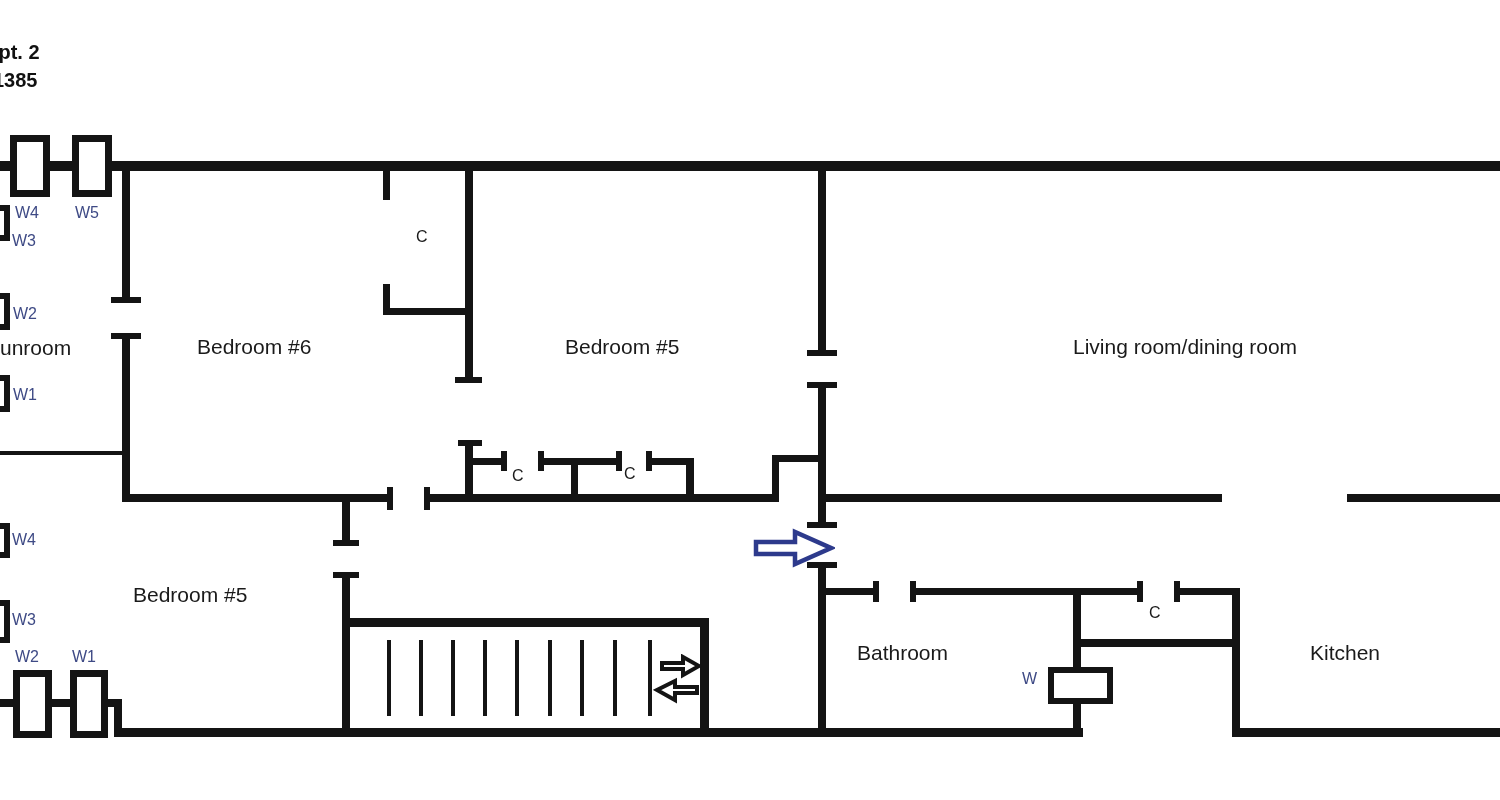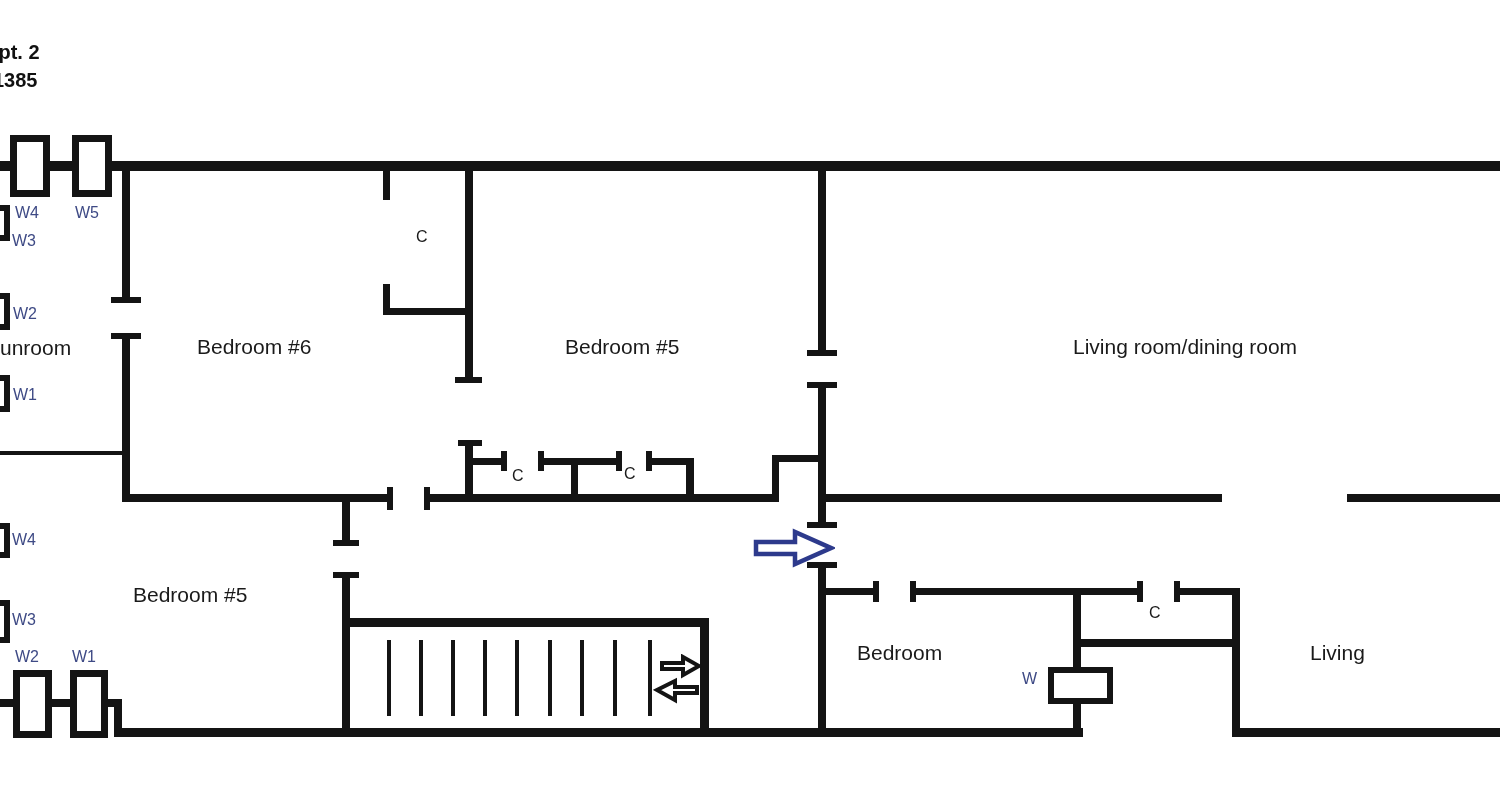--- a/index.html
+++ b/index.html
@@ -135,22 +135,22 @@
   <div class="lbl cl" style="left:416px;top:229px;">C</div>
   <div class="lbl cl" style="left:512px;top:468px;">C</div>
   <div class="lbl cl" style="left:624px;top:466px;">C</div>
   <div class="lbl cl" style="left:1149px;top:605px;">C</div>
 
   <div class="lbl rl" style="left:-14px;top:337px;">Sunroom</div>
   <div class="lbl rl" style="left:197px;top:336px;">Bedroom #6</div>
   <div class="lbl rl" style="left:565px;top:336px;">Bedroom #5</div>
   <div class="lbl rl" style="left:1073px;top:336px;">Living room/dining room</div>
   <div class="lbl rl" style="left:133px;top:584px;">Bedroom #5</div>
-  <div class="lbl rl" style="left:857px;top:642px;">Bedroom</div>
-  <div class="lbl rl" style="left:1310px;top:642px;">Living</div>
+  <div class="lbl rl" style="left:857px;top:642px;">Bathroom</div>
+  <div class="lbl rl" style="left:1310px;top:642px;">Kitchen</div>
 
   <svg style="left:753px;top:527px;" width="82" height="42" viewBox="0 0 82 42">
     <polygon points="3,15 42,15 42,5 78,21 42,37 42,27 3,27" fill="#ffffff" stroke="#2d3a8c" stroke-width="4.5" stroke-linejoin="miter"></polygon>
   </svg>
 
   <svg style="left:660px;top:654px;" width="42" height="25" viewBox="0 0 42 25">
     <polygon points="2,9 23,9 23,3 39,12 23,21 23,15 2,15" fill="#ffffff" stroke="#141414" stroke-width="4" stroke-linejoin="miter"></polygon>
   </svg>
   <svg style="left:653px;top:677px;" width="46" height="27" viewBox="0 0 46 27">
     <polygon points="44,10 22,10 22,4 4,13 22,23 22,16 44,16" fill="#ffffff" stroke="#141414" stroke-width="4" stroke-linejoin="miter"></polygon>

